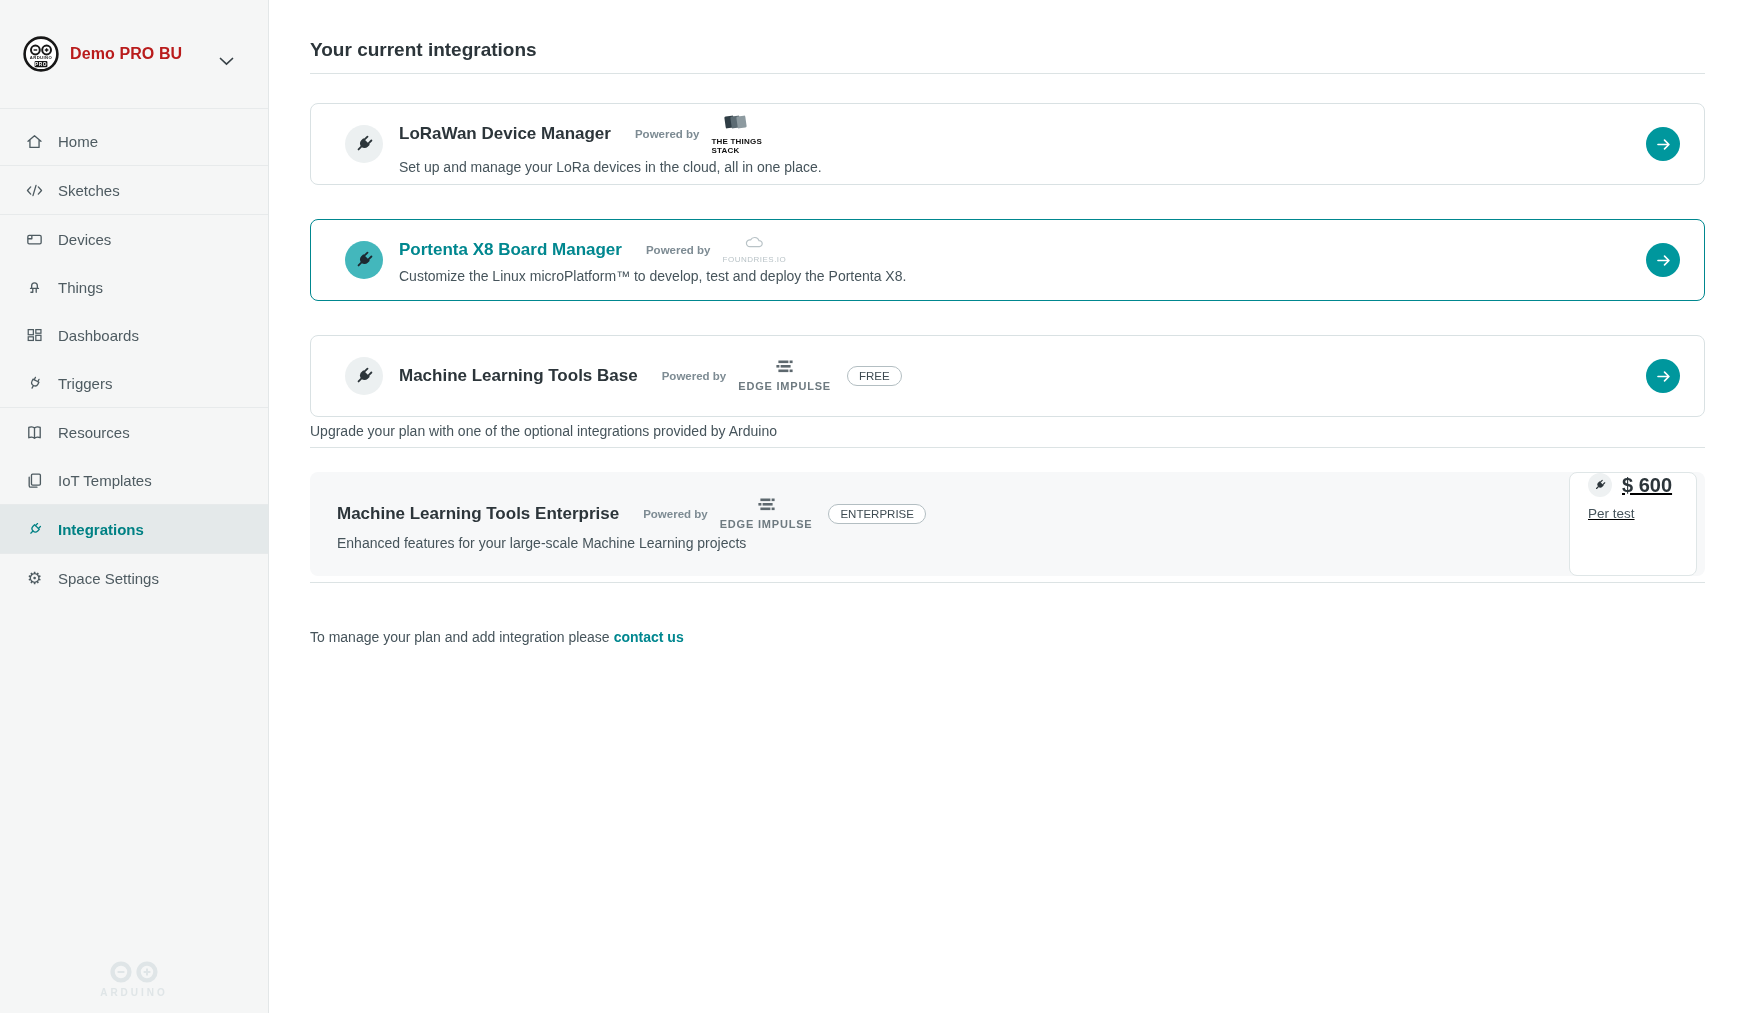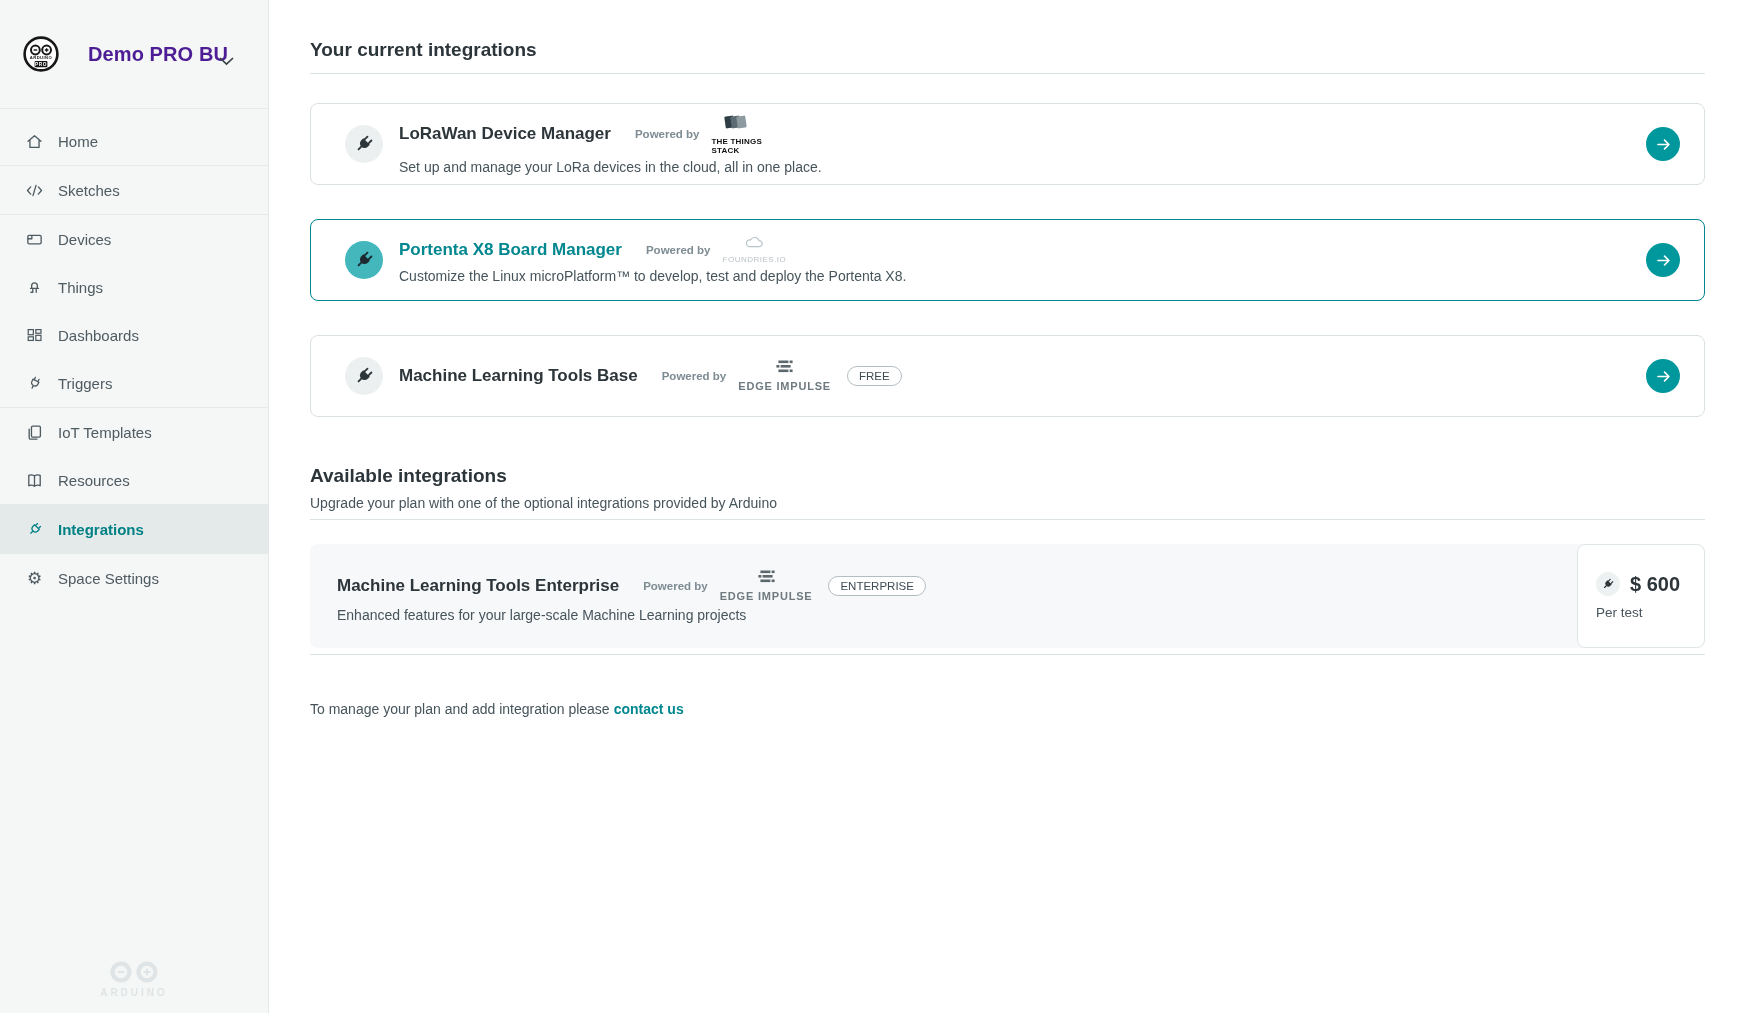--- a/index.html
+++ b/index.html
@@ -15,21 +15,21 @@
   
   .sidebar {
     position:relative; width:269px; height:100%;
     background:#f5f6f6; border-right:1px solid #e3e7e8; flex:0 0 269px;
   }
   .workspace {
     height:108px; display:flex; align-items:center;
     padding-left:23px; cursor:pointer; position:relative;
   }
   .ws-logo { width:36px; height:36px; flex:0 0 36px; }
-  .ws-name { margin-left:29px; font-size:20px; font-weight:700; color:#4c1d95; letter-spacing:.1px; }
+  .ws-name { margin-left:11px; font-size:16px; font-weight:700; color:#b91c1c; letter-spacing:.1px; }
   .ws-chevron { position:absolute; right:34px; top:52px; color:#374146; }
 
   .menu { padding-top:8px; }
   .menu-divider { border-top:1px solid #e7eaeb; height:0; }
   .top-divider { border-top:1px solid #e7eaeb; height:0; }
   .menu-item {
     height:48px; display:flex; align-items:center; padding-left:25px;
     cursor:pointer; color:#4e5b61;
   }
   .mi-icon { width:19px; height:19px; display:flex; align-items:center; justify-content:center; color:#4e5b61; }
@@ -84,23 +84,23 @@
     width:34px; height:34px; border-radius:50%; background:#00979d; border:0;
     display:flex; align-items:center; justify-content:center; cursor:pointer; color:#fff;
   }
 
   .ent-card {
     position:relative; height:104px; background:#f7f8f9; border-radius:8px;
     margin-top:24px; display:flex; flex-direction:column; justify-content:center;
     padding:0 150px 0 27px;
   }
   .price-panel {
-    position:absolute; top:0; right:0; width:128px; height:104px;
+    position:absolute; top:0; right:8px; width:128px; height:104px;
     background:#fff; border:1px solid #dfe6e7; border-radius:8px;
-    display:flex; flex-direction:column; justify-content:center; padding-left:18px; gap:9px;
+    display:flex; flex-direction:column; padding-left:18px; gap:9px;text-decoration:underline;
   }
   .price-row { display:flex; align-items:center; gap:10px; }
   .price-circle {
     width:24px; height:24px; border-radius:50%; background:#eef1f2;
     display:flex; align-items:center; justify-content:center; color:#2c353a; flex:0 0 24px;
   }
   .price-value { font-size:20px; font-weight:700; color:#2c353a; }
   .price-period { font-size:13.5px; color:#46545b; }
 
   .footer-note { margin:46px 0 0 0; font-size:14px; color:#46545b; }
@@ -196,34 +196,34 @@
               </g>
             </svg>
         </span>
         <span class="mi-label">Triggers</span>
       </div>
       <div class="menu-divider"></div>
 
       <div class="menu-item">
         <span class="mi-icon">
           <svg width="19" height="19" viewBox="0 0 20 20">
+              <path d="M10 5.3 C8.6 3.9 5.6 3.9 4 4.7 V15.5 C5.6 14.7 8.6 14.7 10 16.1 C11.4 14.7 14.4 14.7 16 15.5 V4.7 C14.4 3.9 11.4 3.9 10 5.3 Z M10 5.3 V16.1" fill="none" stroke="currentColor" stroke-width="1.4" stroke-linejoin="round"></path>
+            </svg>
+        </span>
+        <span class="mi-label">Resources</span>
+      </div>
+
+      <div class="menu-item">
+        <span class="mi-icon">
+          <svg width="19" height="19" viewBox="0 0 20 20">
               <rect x="6.8" y="3.2" width="9.4" height="11.6" rx="1.2" fill="none" stroke="currentColor" stroke-width="1.4"></rect>
               <path d="M4.4 6.6 V15.4 a1.6 1.6 0 0 0 1.6 1.6 H12.6" fill="none" stroke="currentColor" stroke-width="1.4" stroke-linecap="round"></path>
             </svg>
         </span>
         <span class="mi-label">IoT Templates</span>
-      </div>
-
-      <div class="menu-item">
-        <span class="mi-icon">
-          <svg width="19" height="19" viewBox="0 0 20 20">
-              <path d="M10 5.3 C8.6 3.9 5.6 3.9 4 4.7 V15.5 C5.6 14.7 8.6 14.7 10 16.1 C11.4 14.7 14.4 14.7 16 15.5 V4.7 C14.4 3.9 11.4 3.9 10 5.3 Z M10 5.3 V16.1" fill="none" stroke="currentColor" stroke-width="1.4" stroke-linejoin="round"></path>
-            </svg>
-        </span>
-        <span class="mi-label">Resources</span>
       </div>
       <div class="menu-divider"></div>
 
       <div class="menu-item active">
         <span class="mi-icon">
           <svg width="19" height="19" viewBox="0 0 24 24">
               <g transform="rotate(45 12 12)">
                 <path d="M9.4 4 V7.6 M14.6 4 V7.6" fill="none" stroke="currentColor" stroke-width="1.6" stroke-linecap="round"></path>
                 <path d="M7.8 7.6 h8.4 v2.8 a4.2 4.2 0 0 1 -8.4 0 Z" fill="none" stroke="currentColor" stroke-width="1.6" stroke-linejoin="round"></path>
                 <path d="M12 14.8 v3.8" fill="none" stroke="currentColor" stroke-width="1.6" stroke-linecap="round"></path>
@@ -351,21 +351,20 @@
           <span class="badge">FREE</span>
         </div>
       </div>
       <button class="arrow-btn">
         <svg width="17" height="17" viewBox="0 0 20 20">
             <path d="M3.5 10 H16 M11.2 4.8 L16.4 10 L11.2 15.2" fill="none" stroke="currentColor" stroke-width="1.9" stroke-linecap="round" stroke-linejoin="round"></path>
           </svg>
       </button>
     </div>
 
-    <h2 class="section-title" style="margin-top:46px">Available integrations</h2>
     <p class="subtitle">Upgrade your plan with one of the optional integrations provided by Arduino</p>
     <hr class="rule" style="margin-top:7px">
 
     <div class="ent-card">
       <div class="title-row">
         <span class="card-title">Machine Learning Tools Enterprise</span>
         <span class="powered">Powered by</span>
         <span class="partner-logo">
           <svg width="17" height="13" viewBox="0 0 17 13">
             <rect x="2.4" y="0.5" width="10" height="2.6" fill="#5d686e"></rect>

